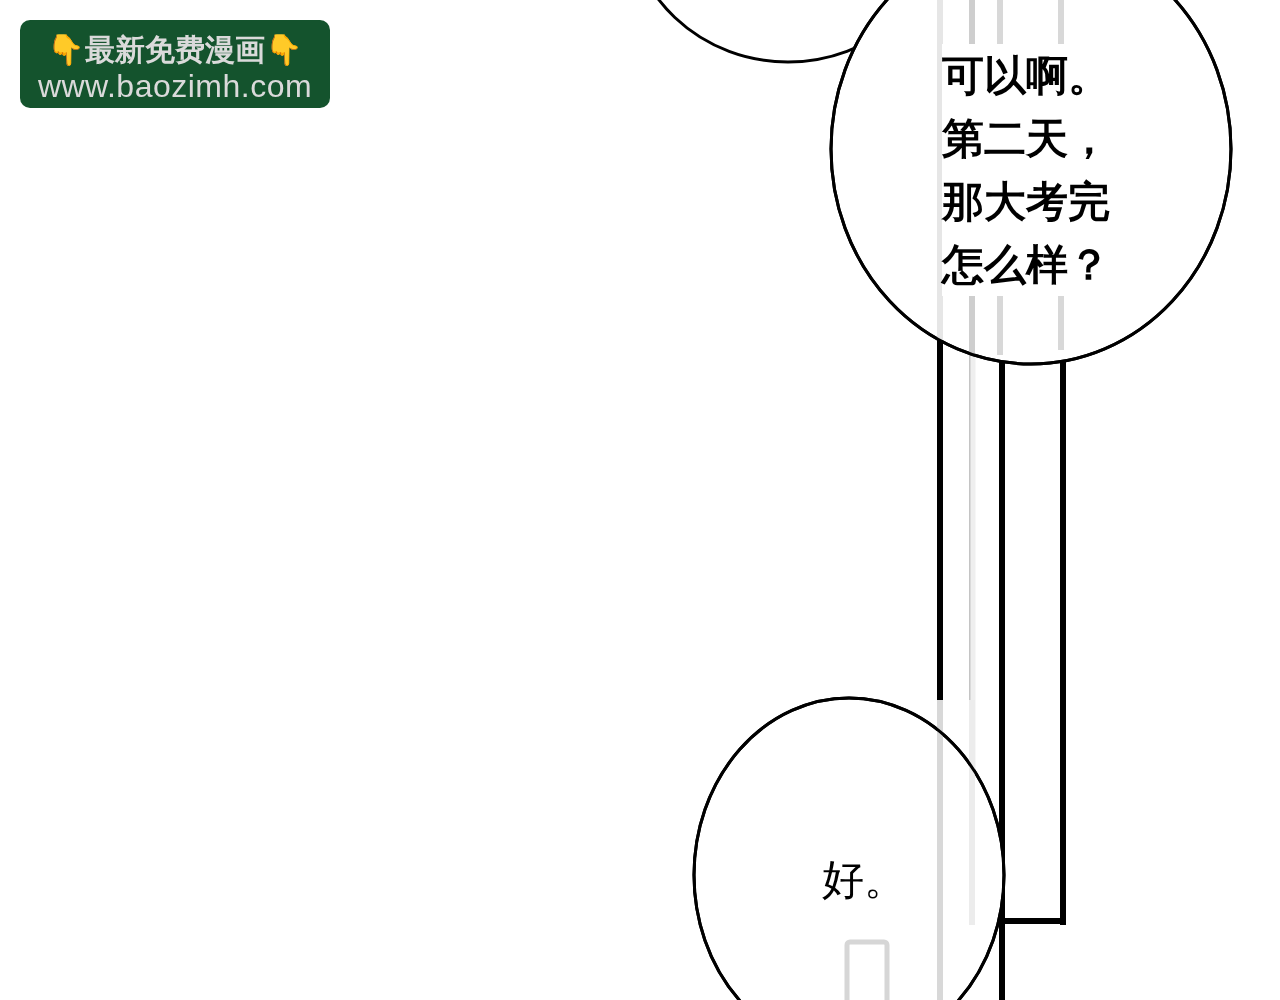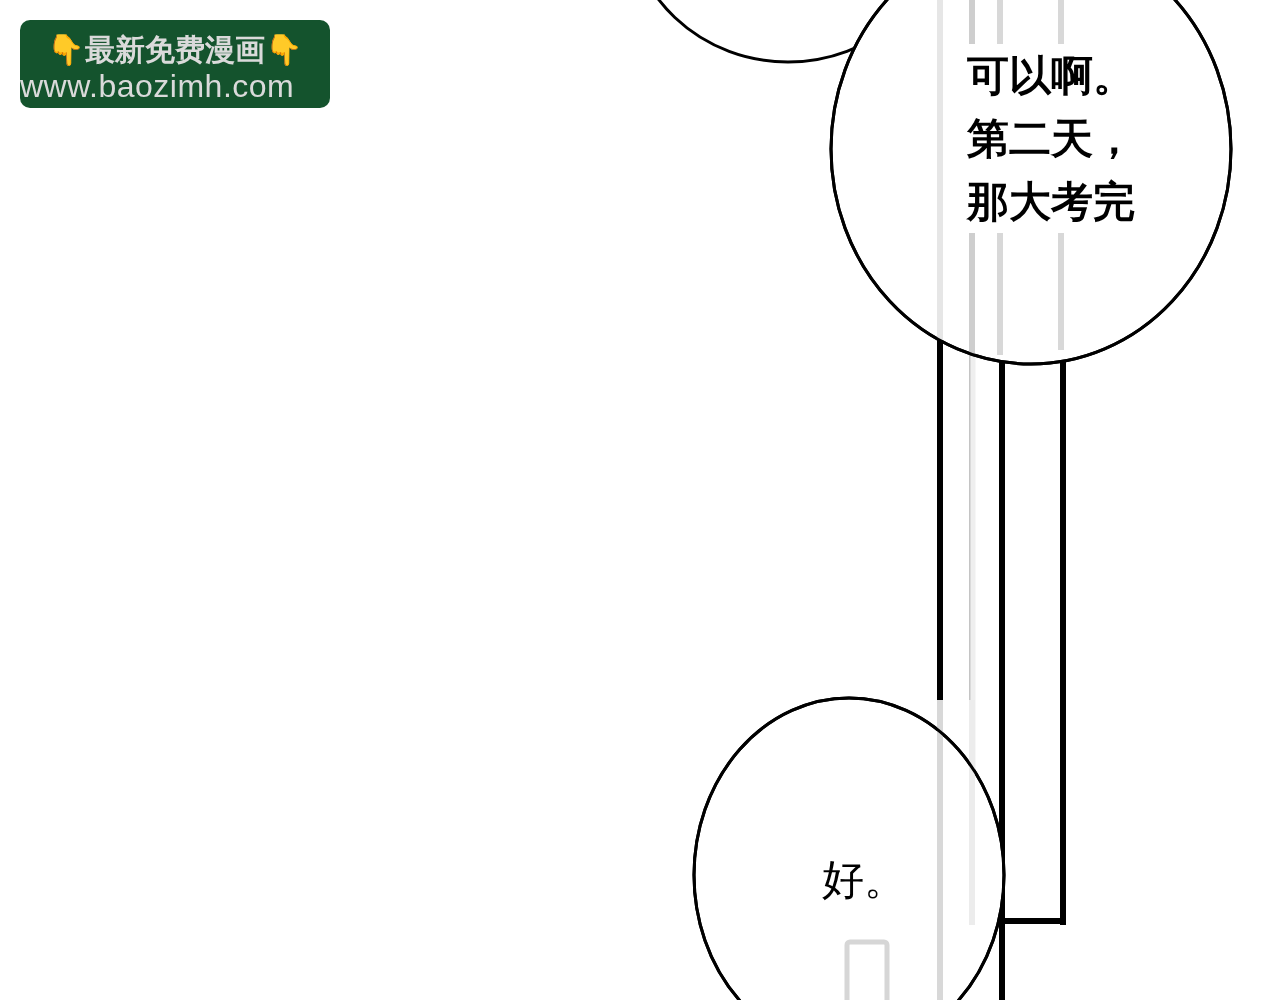--- a/index.html
+++ b/index.html
@@ -1,23 +1,23 @@
 <!DOCTYPE html>
 <html><head>
 <meta charset="utf-8">
 <style>
   html, body { margin: 0; padding: 0; }
   body { width: 1280px; height: 1000px; background: #ffffff; position: relative; overflow: hidden; font-family: "DejaVu Sans", sans-serif; }
   .watermark { position: absolute; left: 20px; top: 20px; width: 310px; height: 88px; background: #14532d; border-radius: 10px; }
   .wm-line1 { position: absolute; left: 0; top: 10px; width: 310px; text-align: center; font-size: 30px; font-weight: bold; color: #dadada; }
-  .wm-line2 { position: absolute; left: 0; top: 48px; width: 310px; text-align: left; font-family: "Liberation Sans", sans-serif; font-size: 32px; color: #dadada; letter-spacing: 0.5px; }
+  .wm-line2 { position: absolute; left: 0; top: 48px; width: 310px; text-align: center; font-family: "Liberation Sans", sans-serif; font-size: 32px; color: #dadada; letter-spacing: 0.5px; }
   .hand { color: #f5b82e; }
   svg.art { position: absolute; left: 0; top: 0; }
   .bubble-text { position: absolute; font-family: "DejaVu Sans", sans-serif; font-weight: bold; color: #000; }
-  .t1 { left: 942px; top: 44px; font-size: 42px; line-height: 63px; margin-left: 25px; }
+  .t1 { left: 942px; top: 44px; font-size: 42px; line-height: 63px; }
   .t1 span { display: block; white-space: nowrap; background: #fff; }
   .t2 { left: 822px; top: 852px; font-size: 42px; font-weight: normal; }
 </style>
 </head>
 <body>
 
 <div class="watermark">
   <div class="wm-line1">
     <span class="hand">👇</span><span>最新免费漫画</span><span class="hand">👇</span>
   </div>
@@ -54,15 +54,16 @@
   <rect x="969" y="700" width="6" height="225" fill="#ececec"></rect>
   <rect x="847" y="942" width="40" height="70" rx="3" fill="none" stroke="#d6d6d6" stroke-width="5"></rect>
   <ellipse cx="849" cy="875" rx="155" ry="177" fill="none" stroke="#000" stroke-width="3"></ellipse>
   <rect x="999" y="918" width="6" height="82" fill="#000"></rect>
 </svg>
 
 <div class="bubble-text t1">
   <span>可以啊。</span>
   <span>第二天，</span>
   <span>那大考完</span>
+  <span>怎么样？</span>
 </div>
 
 <div class="bubble-text t2">好。</div>
 
 </body></html>

